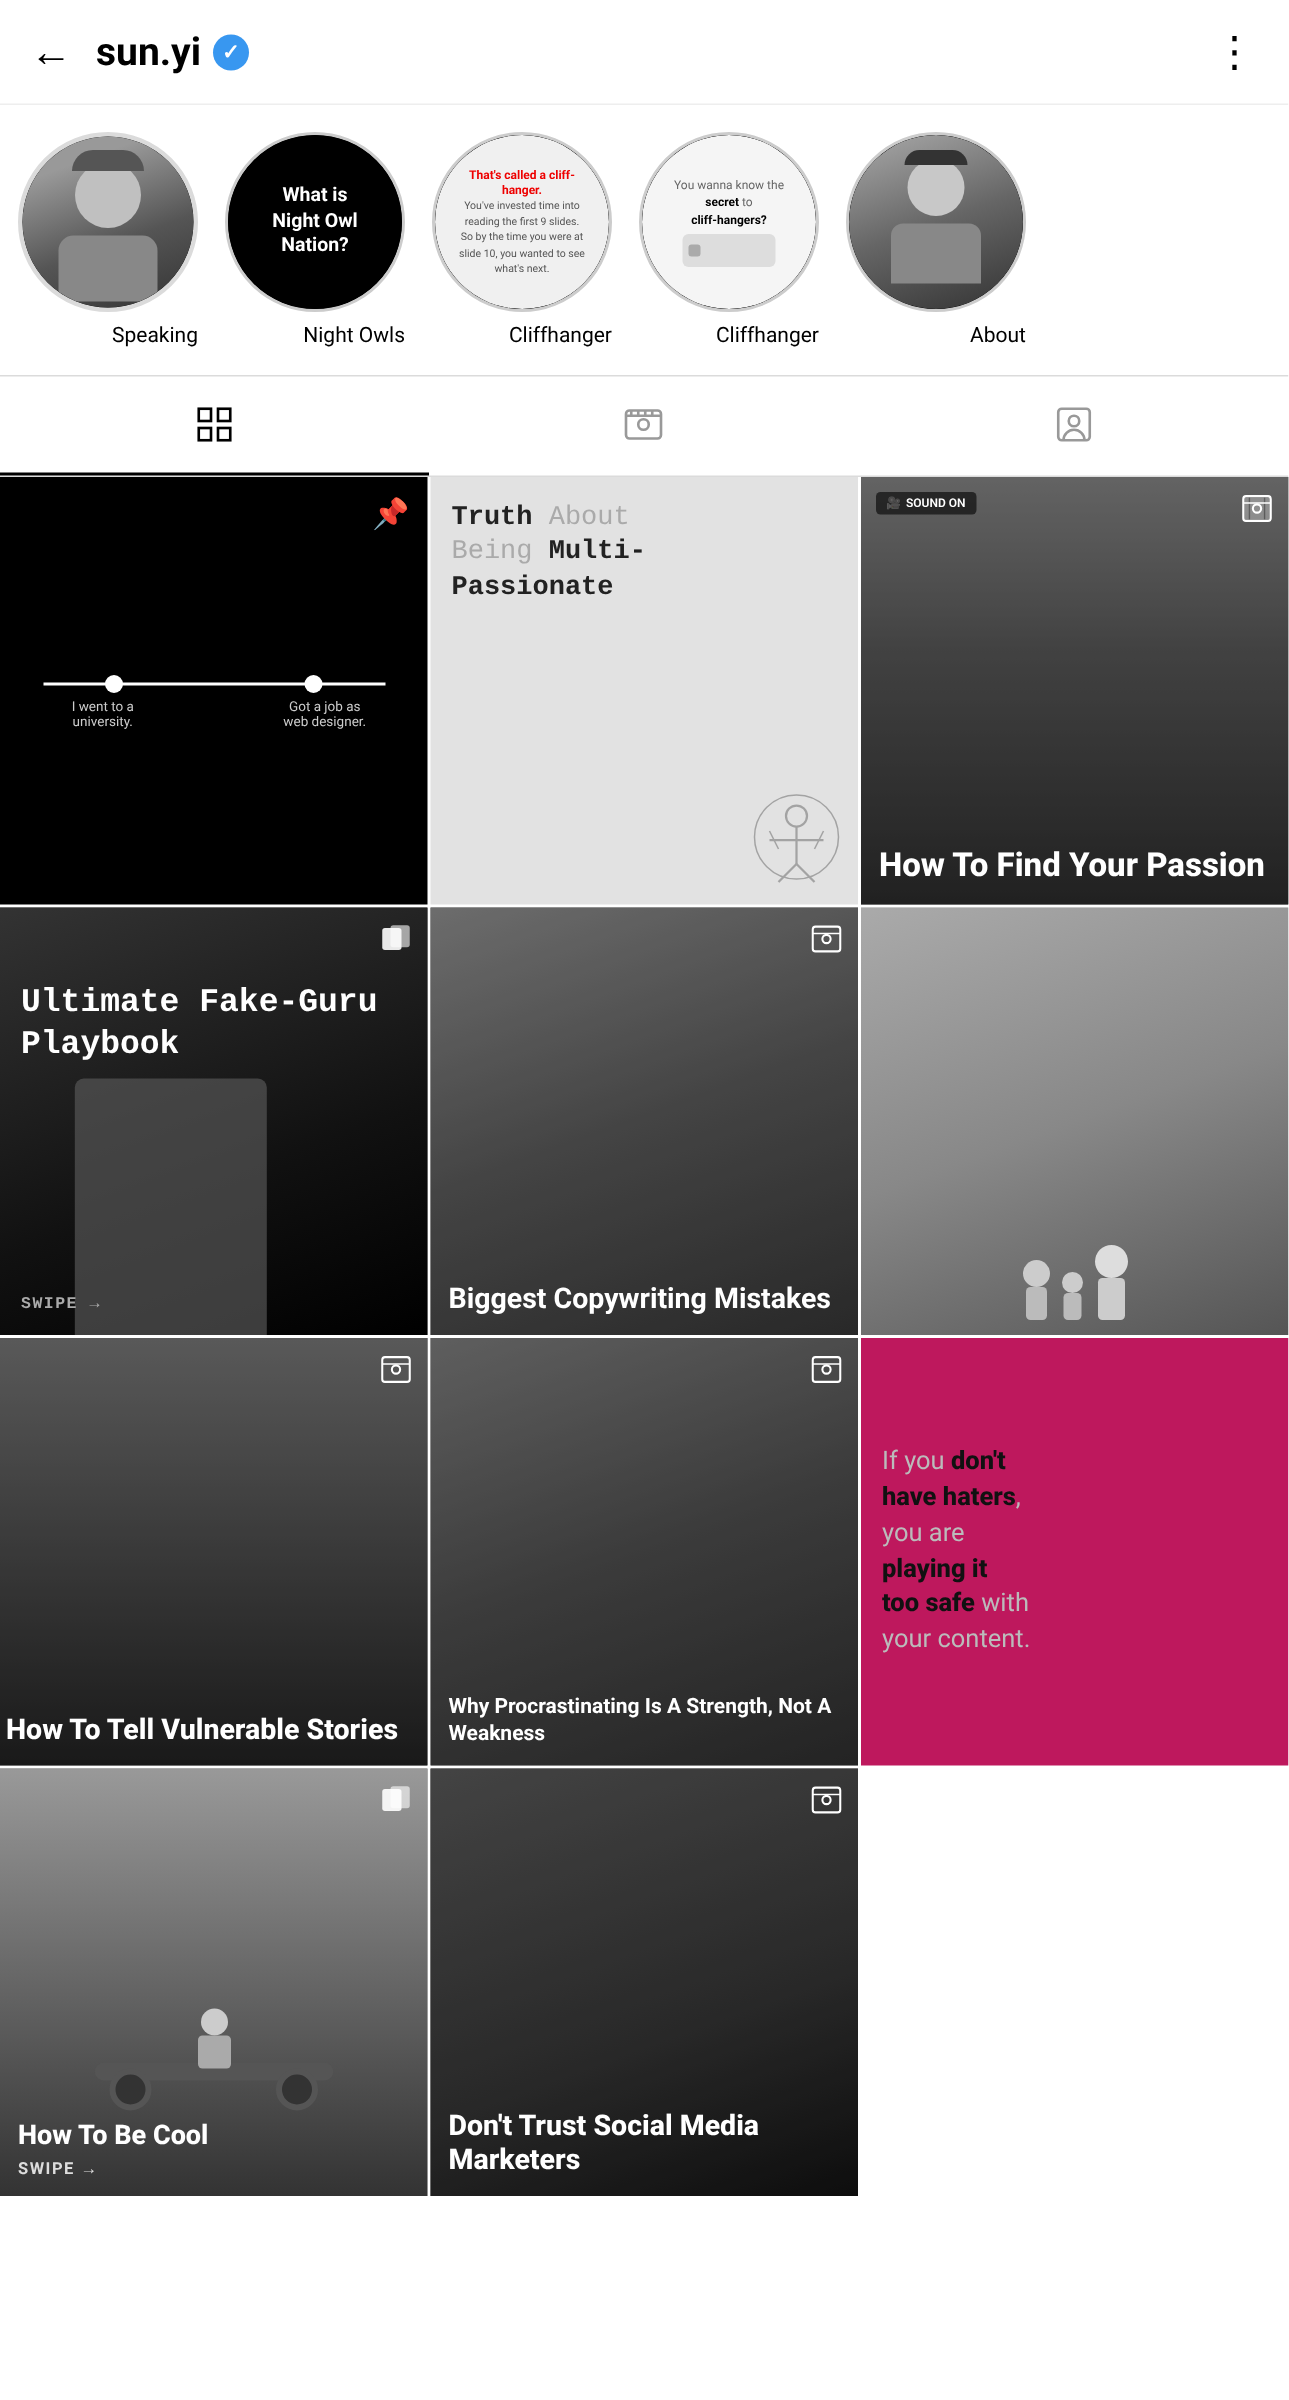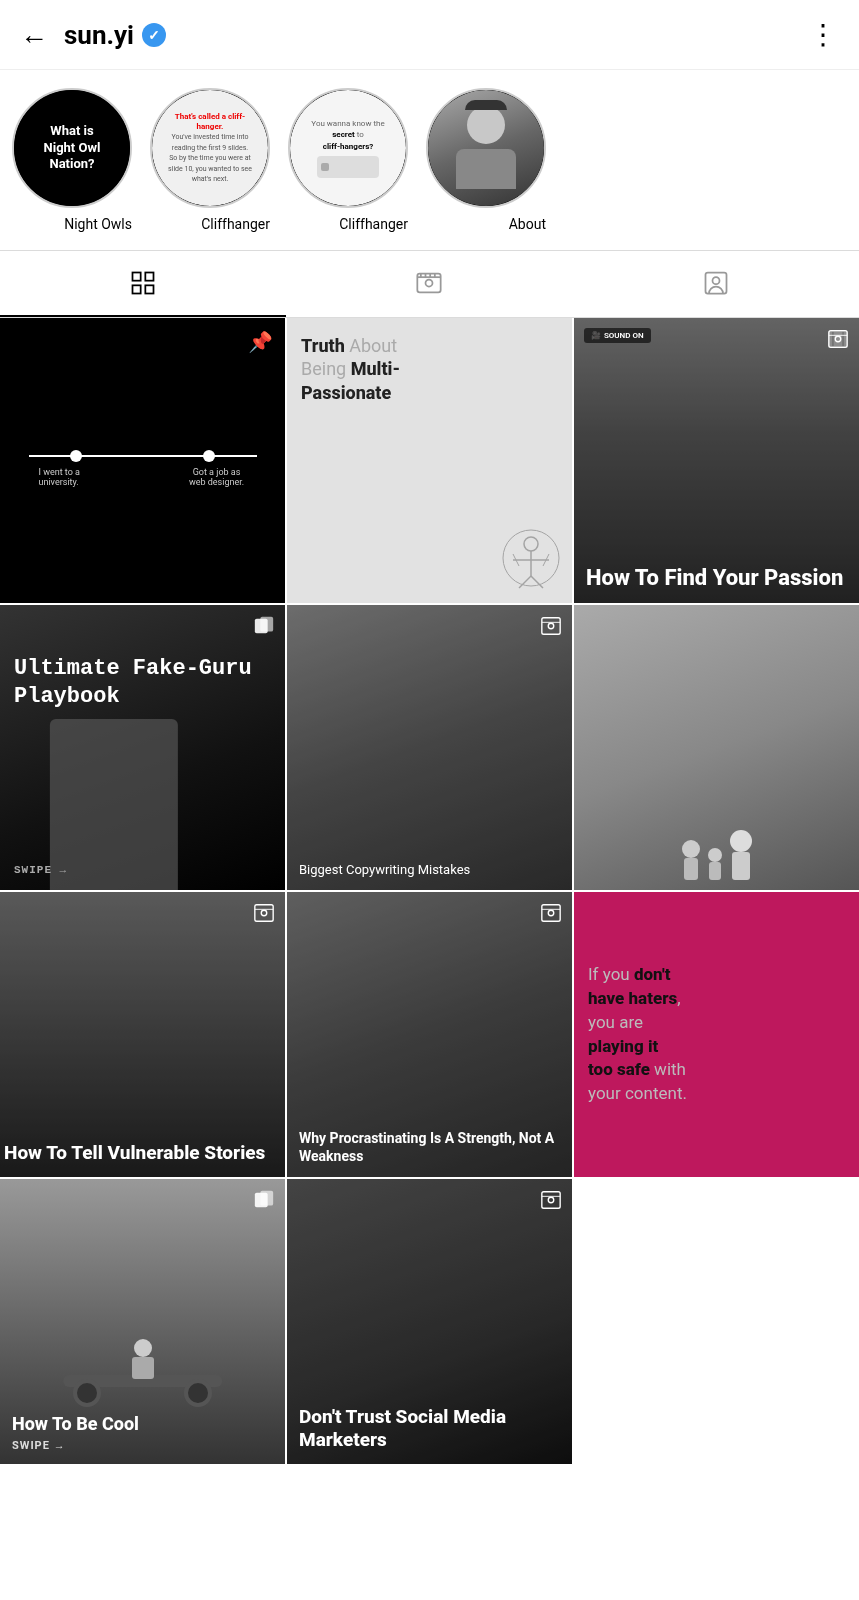--- a/index.html
+++ b/index.html
@@ -200,20 +200,33 @@
 
 <div class="header">
   <span class="back-btn">←</span>
   <span class="username">sun.yi</span>
   <span class="verified-badge">✓</span>
   <span class="more-btn">⋮</span>
 </div>
 
 <div class="stories-row">
 
+  <div class="story-item">
+    <div class="story-avatar has-ring">
+      <div class="face-circle">
+        <div style="position:relative;width:100%;height:100%;display:flex;flex-direction:column;align-items:center;">
+          <div style="width:44px;height:44px;background:#c0c0c0;border-radius:50%;margin-top:18px;position:relative;">
+            <div style="position:absolute;top:-8px;left:50%;transform:translateX(-50%);width:48px;height:14px;background:#555;border-radius:20px 20px 0 0;"></div>
+          </div>
+          <div style="width:66px;height:44px;background:#888;border-radius:10px 10px 0 0;margin-top:5px;"></div>
+        </div>
+      </div>
+    </div>
+    <span class="story-label">Speaking</span>
+  </div>
 
   <div class="story-item">
     <div class="story-avatar" style="background:#000;border:2px solid #ccc;">
       <div style="width:100%;height:100%;display:flex;align-items:center;justify-content:center;border-radius:50%;background:#000;padding:10px;">
         <span style="font-size:13px;font-weight:700;color:#fff;text-align:center;line-height:1.3;">What is<br>Night Owl<br>Nation?</span>
       </div>
     </div>
     <span class="story-label">Night Owls</span>
   </div>
 
@@ -293,30 +306,30 @@
     <div class="absolute-fill" style="display:flex;flex-direction:column;align-items:center;justify-content:center;">
 
       <div style="position:absolute;top:12px;right:12px;color:#fff;font-size:20px;">📌</div>
 
       <div style="width:80%;position:relative;margin-top:20px;">
         <div style="width:100%;height:2px;background:#fff;position:relative;">
           <div style="width:12px;height:12px;background:#fff;border-radius:50%;position:absolute;left:18%;top:-5px;"></div>
           <div style="width:12px;height:12px;background:#fff;border-radius:50%;position:absolute;right:18%;top:-5px;"></div>
         </div>
         <div style="display:flex;justify-content:space-between;margin-top:10px;padding:0 10px;">
-          <div style="font-size:9px;color:#ccc;text-align:left;max-width:60px;">I went to a university.</div>
+          <div style="font-size:9px;color:#ccc;text-align:center;max-width:60px;">I went to a university.</div>
           <div style="font-size:9px;color:#ccc;text-align:center;max-width:60px;">Got a job as web designer.</div>
         </div>
       </div>
     </div>
   </div>
 
   <div class="grid-cell" style="background:#e2e2e2;">
     <div class="absolute-fill" style="padding:16px 14px;">
-      <div style="font-size:18px;line-height:1.3;">
+      <div style="font-size:18px;line-height:1.3;font-family:Liberation Mono, monospace;">
         <span style="color:#222;font-weight:800;">Truth </span><span style="color:#aaa;font-weight:400;">About<br>Being </span><span style="color:#222;font-weight:800;">Multi-<br>Passionate</span>
       </div>
 
       <div style="position:absolute;bottom:8px;right:8px;opacity:0.5;">
         <svg width="65" height="65" viewBox="0 0 65 65">
           <circle cx="32" cy="32" r="28" stroke="#666" stroke-width="1" fill="none"></circle>
           <circle cx="32" cy="18" r="7" stroke="#666" stroke-width="1.5" fill="none"></circle>
           <line x1="32" y1="25" x2="32" y2="50" stroke="#666" stroke-width="1.5"></line>
           <line x1="14" y1="34" x2="50" y2="34" stroke="#666" stroke-width="1.5"></line>
           <line x1="32" y1="50" x2="20" y2="62" stroke="#666" stroke-width="1.5"></line>
@@ -366,21 +379,21 @@
   <div class="grid-cell" style="background:#444;">
     <div class="absolute-fill img-thinking"></div>
     <div class="absolute-fill" style="background:rgba(0,0,0,0.2);"></div>
     <div style="position:absolute;top:10px;right:10px;">
       <svg width="22" height="22" viewBox="0 0 24 24" fill="none">
         <rect x="2" y="3" width="20" height="18" rx="2" stroke="#fff" stroke-width="1.5" fill="none"></rect>
         <circle cx="12" cy="12" r="3" stroke="#fff" stroke-width="1.5" fill="none"></circle>
         <line x1="2" y1="8" x2="22" y2="8" stroke="#fff" stroke-width="1"></line>
       </svg>
     </div>
-    <div style="position:absolute;bottom:12px;left:12px;color:#fff;font-size:13px;font-weight:400;line-height:1.2;">Biggest Copywriting Mistakes</div>
+    <div style="position:absolute;bottom:12px;left:12px;color:#fff;font-size:19px;font-weight:700;line-height:1.2;">Biggest Copywriting Mistakes</div>
   </div>
 
   <div class="grid-cell" style="background:#aaa;">
     <div class="absolute-fill img-family"></div>
 
     <div class="absolute-fill" style="display:flex;align-items:flex-end;justify-content:center;gap:8px;padding-bottom:10px;">
       <div style="display:flex;flex-direction:column;align-items:center;">
         <div style="width:18px;height:18px;background:#ccc;border-radius:50%;"></div>
         <div style="width:14px;height:22px;background:#bbb;border-radius:3px;"></div>
       </div>

